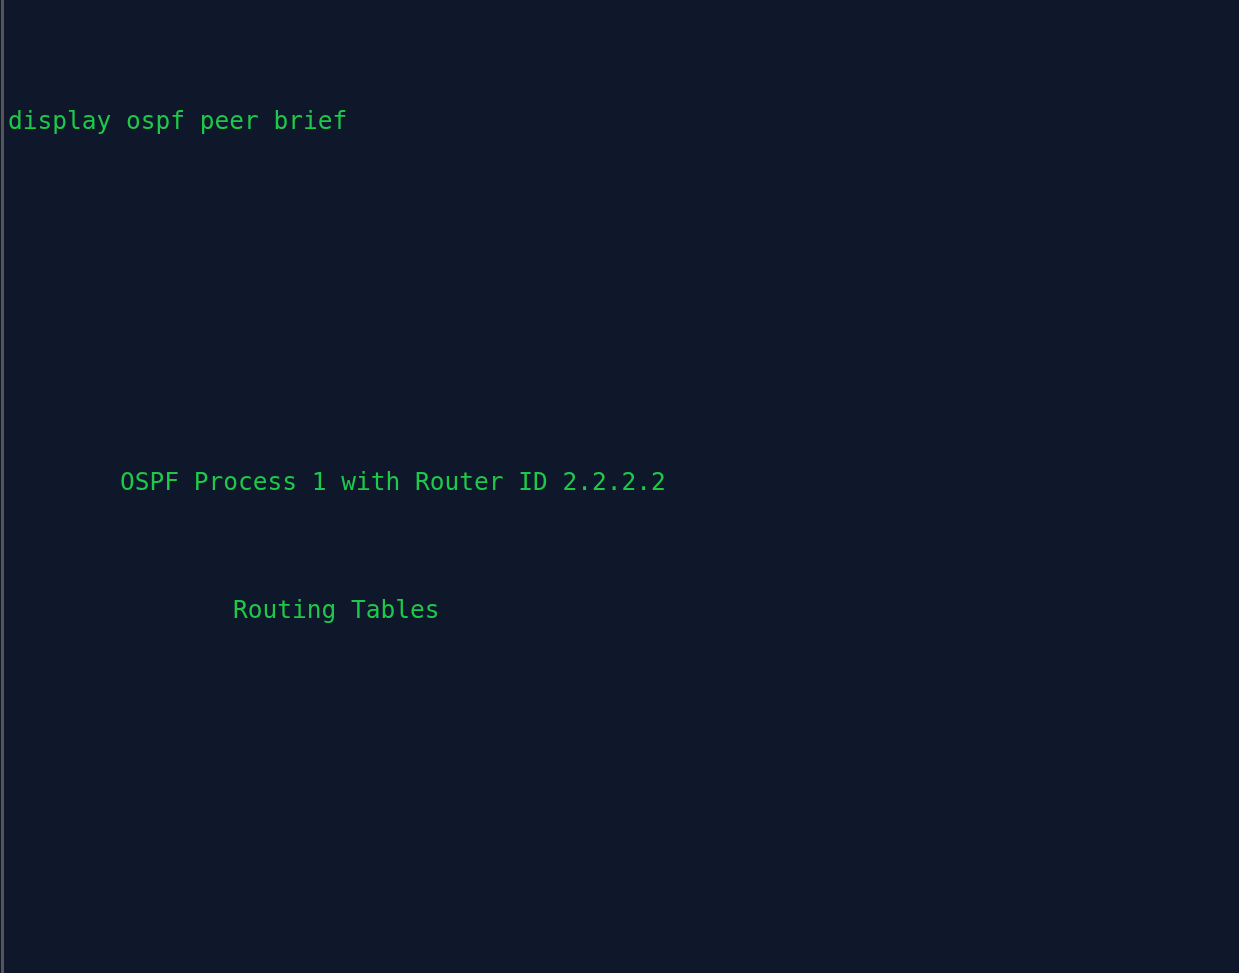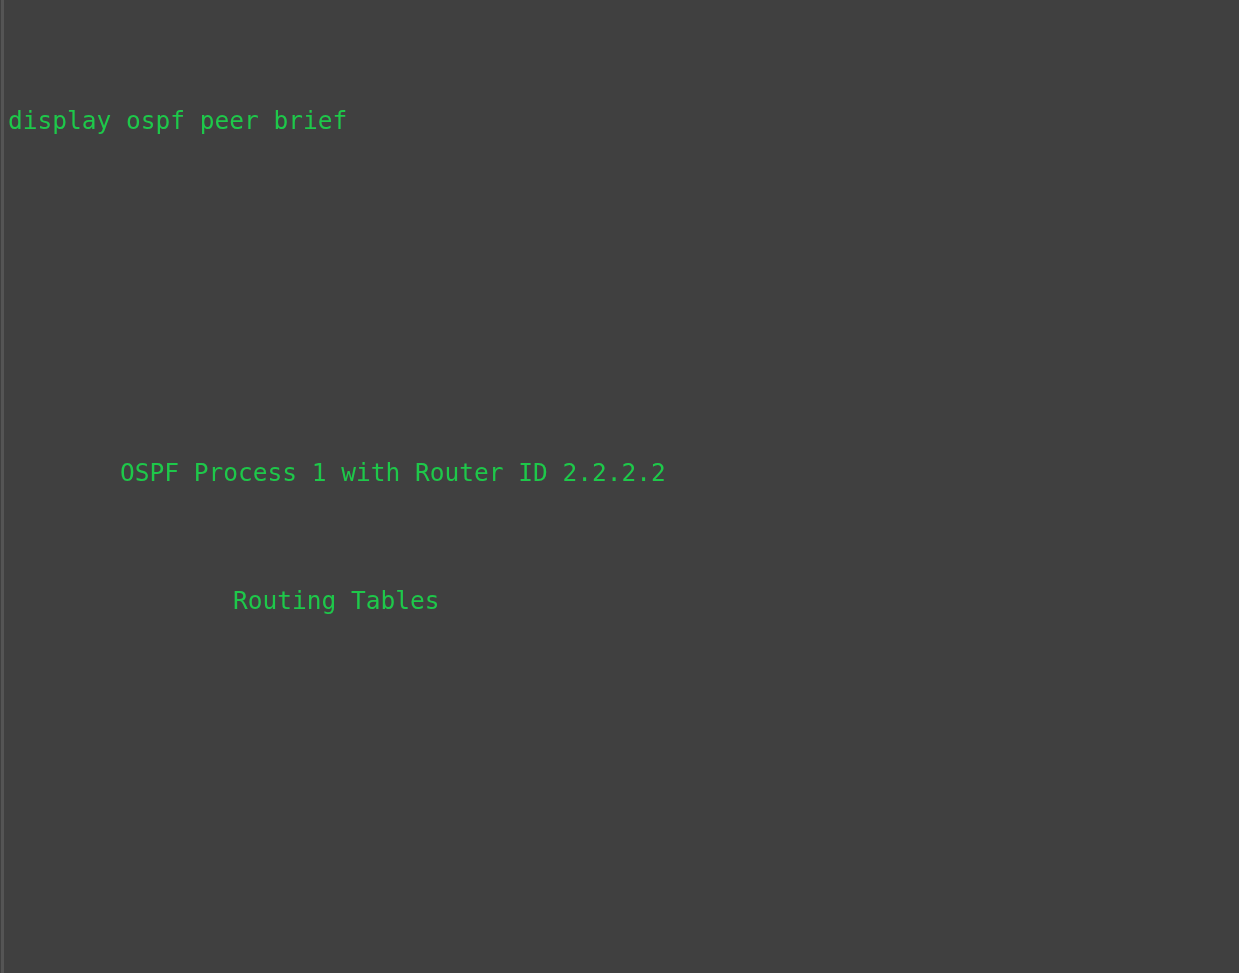--- a/index.html
+++ b/index.html
@@ -8,21 +8,21 @@
     padding: 0;
     background: #000000;
     width: 1239px;
     height: 973px;
     overflow: hidden;
   }
   #terminal {
     position: relative;
     width: 1239px;
     height: 973px;
-    background: #404040;
+    background: #0f172a;
     font-family: "DejaVu Sans Mono", "Liberation Mono", monospace;
     font-size: 24.5px;
     line-height: 32px;
     letter-spacing: 0px;
     color: #1ec84a;
     overflow: hidden;
     -webkit-font-smoothing: none;
   }
   
   #left-edge {
@@ -60,21 +60,21 @@
   <div id="screen">
 
     
     <span class="line">display ospf peer brief</span>
 
     
 
     <span class="line blank"> </span>
 
     
-    <span class="line" style="padding-left:120px;">OSPF Process 1 with Router ID 2.2.2.2</span>
+    <span class="line" style="padding-left:120px;margin-top:9px;">OSPF Process 1 with Router ID 2.2.2.2</span>
 
     <span class="line" style="padding-left:233px;">Routing Tables</span>
 
     <span class="line blank"> </span>
     <span class="line blank"> </span>
 
     
     
 
     

